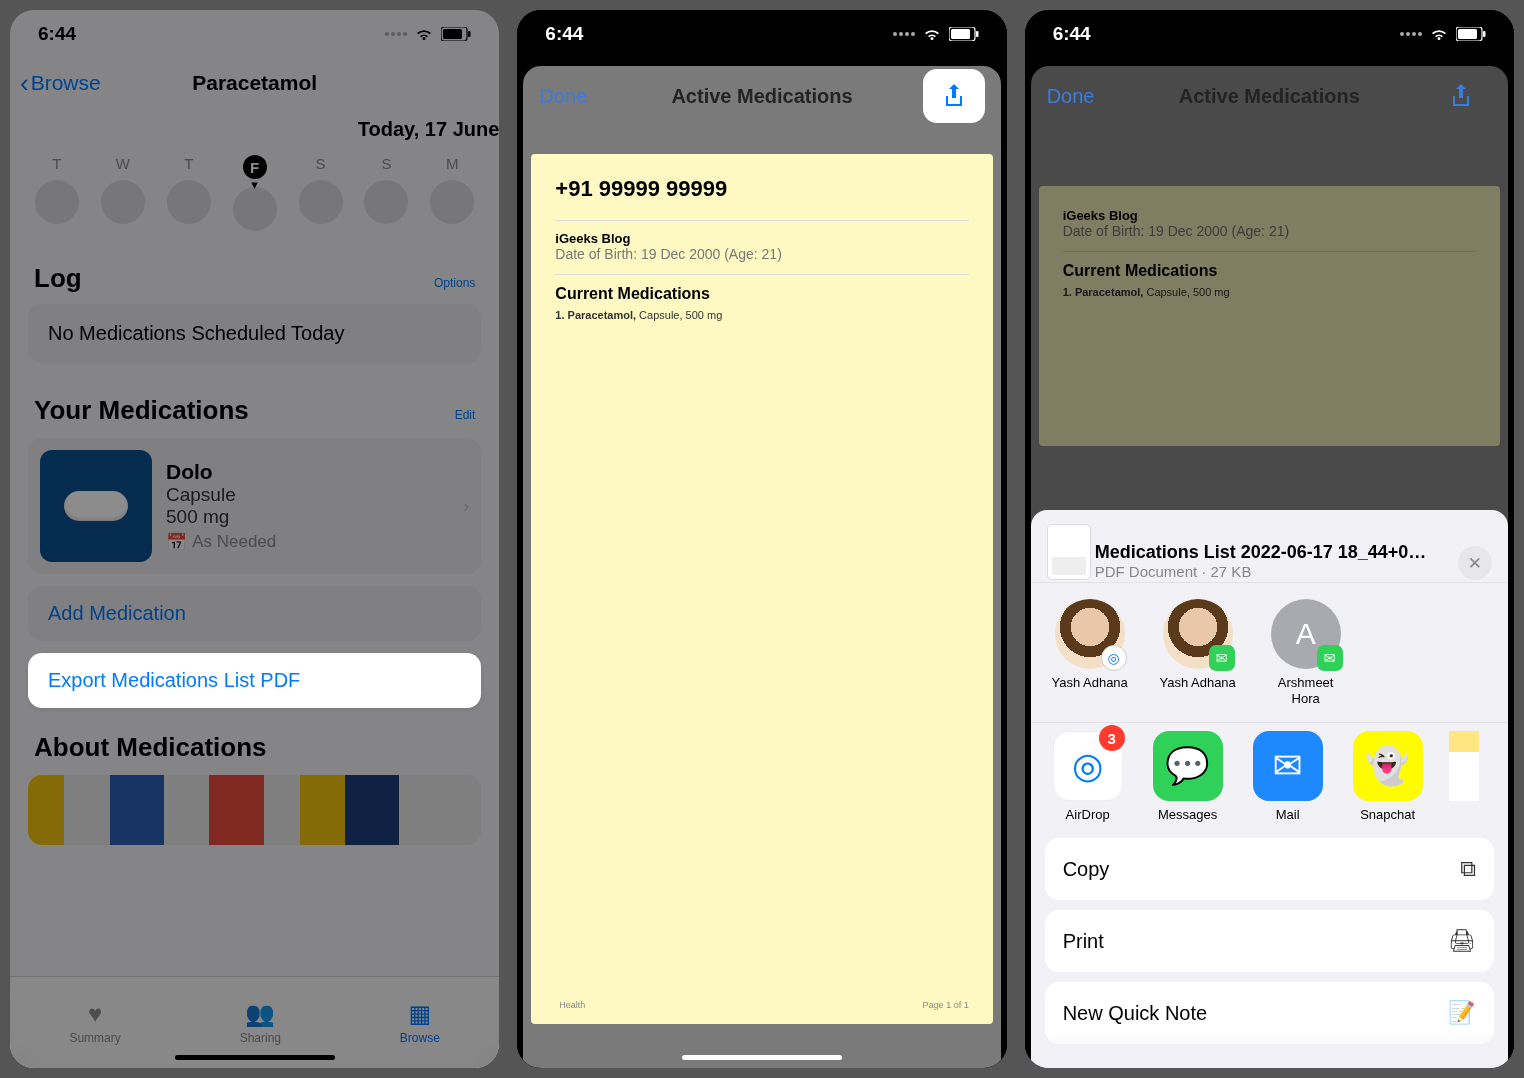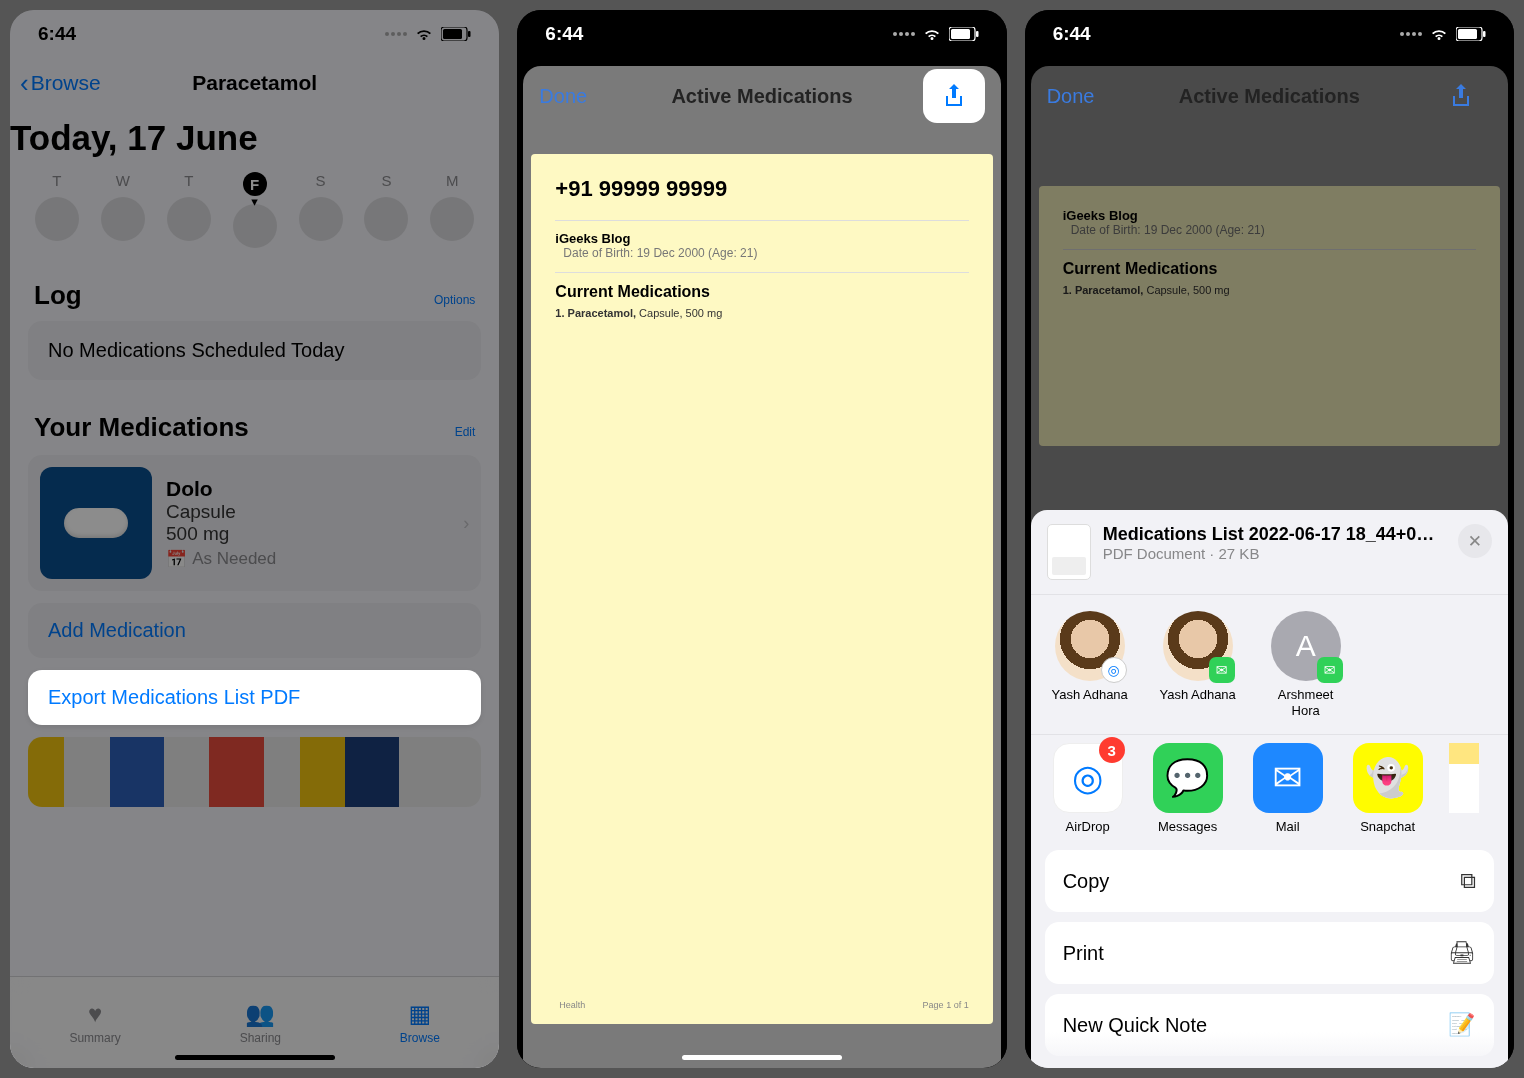--- a/index.html
+++ b/index.html
@@ -10,21 +10,21 @@
   .status-right { display: flex; align-items: center; gap: 7px; }
   .dots { display: flex; gap: 2px; }
   .dot { width: 4px; height: 4px; border-radius: 50%; background: #aaa; }
   .wifi, .battery { display: inline-flex; }
 
   
   .nav1 { height: 50px; display: flex; align-items: center; position: relative; padding: 0 10px; }
   .back { color: #007aff; font-size: 21px; display: flex; align-items: center; gap: 2px; }
   .back-chevron { font-size: 26px; line-height: 1; }
   .nav-title { position: absolute; left: 50%; transform: translateX(-50%); font-size: 21px; font-weight: 600; }
-  .datehead { text-align: left; font-size: 35px; font-weight: 700; margin-top: 10px; }
+  .datehead { text-align: right; font-size: 20px; font-weight: 700; margin-top: 10px; }
   .weekrow { display: flex; justify-content: space-around; padding: 0 14px; margin-top: 14px; }
   .daycol { display: flex; flex-direction: column; align-items: center; gap: 8px; width: 52px; }
   .dayletter { font-size: 15px; color: #8a8a8e; }
   .daycircle { width: 44px; height: 44px; border-radius: 50%; background: #d9d9dd; position: relative; }
   .daycol.active .dayletter { color: #fff; background: #000; border-radius: 50%; width: 24px; height: 24px; display: flex; align-items: center; justify-content: center; font-weight: 600; }
   .caret { position: absolute; left: 50%; top: -10px; transform: translateX(-50%); font-size: 13px; color: #000; }
   .section-head { display: flex; justify-content: space-between; align-items: baseline; padding: 0 24px; margin-top: 32px; }
   .section-title { font-size: 26px; font-weight: 700; }
   .section-link { color: #007aff; font-size: 12px; }
   .rowcard { background: #e9e9ee; border-radius: 14px; margin: 10px 18px 0; padding: 18px 20px; font-size: 20px; display: flex; justify-content: space-between; align-items: center; }
@@ -55,31 +55,31 @@
   .darkbg .statusbar { color: #fff; }
   .sheet2 { position: absolute; top: 56px; left: 6px; right: 6px; bottom: 0; background: #7a7a7a; border-radius: 18px 18px 0 0; }
   .sheethead { height: 60px; display: flex; align-items: center; justify-content: space-between; padding: 0 16px; }
   .done { color: #3a7be0; font-size: 20px; }
   .sheet-title { position: absolute; left: 50%; transform: translateX(-50%); font-size: 20px; font-weight: 600; color: #232323; }
   .sharebtn { width: 62px; height: 54px; background: #fff; border-radius: 14px; display: flex; align-items: center; justify-content: center; color: #007aff; font-size: 26px; }
   .pdfpage { background: #fef9c3; margin: 28px 8px 0; border-radius: 4px; padding: 22px 24px 10px; position: relative; height: 210px; }
   .pdf-phone { font-size: 22px; font-weight: 600; margin-bottom: 18px; }
   .pdf-hr { border-top: 1px solid #ddd; margin-bottom: 10px; }
   .pdf-name { font-size: 13px; font-weight: 700; }
-  .pdf-dob { font-size: 12px; color: #777; margin-bottom: 12px; margin-left: 8px; }
+  .pdf-dob { font-size: 14px; color: #777; margin-bottom: 12px; }
   .pdf-sec { font-size: 16px; font-weight: 700; margin-bottom: 6px; }
   .pdf-med { font-size: 11px; color: #333; }
   .pdfpage.full { height: 870px; }
   .pdffoot { position: absolute; bottom: 14px; left: 24px; right: 24px; display: flex; justify-content: space-between; font-size: 9px; color: #888; }
   .pdffoot-left { display: flex; align-items: center; gap: 4px; }
 
   
   .sheet3-dim { background: #4a4a4a; }
   .sharesheet { position: absolute; left: 6px; right: 6px; bottom: 0; top: 500px; background: #f2f2f6; border-radius: 16px 16px 0 0; padding: 14px 0 0; }
-  .fileinfo { display: flex; align-items: flex-start; padding: 0 16px 14px; gap: 12px; border-bottom: 1px solid #e2e2e6; }
+  .fileinfo { display: flex; align-items: flex-end; padding: 0 16px 2px; gap: 4px; border-bottom: 1px solid #e2e2e6; }
   .fileicon { width: 44px; height: 56px; background: #fff; border: 1px solid #ddd; border-radius: 5px; position: relative; }
   .fileicon::after { content:""; position:absolute; bottom:4px; left:4px; right:4px; height:18px; background:#eee; border-radius:2px; }
   .filename { font-size: 18px; font-weight: 600; }
   .filemeta { font-size: 15px; color: #878789; }
   .closex { width: 34px; height: 34px; background: #e7e7eb; border-radius: 50%; color: #888; display: flex; align-items: center; justify-content: center; font-size: 17px; }
   .contactrow { display: flex; gap: 26px; padding: 16px 18px; overflow: hidden; }
   .contact { display: flex; flex-direction: column; align-items: center; width: 82px; }
   .avatar { width: 70px; height: 70px; border-radius: 50%; position: relative; display: flex; align-items: center; justify-content: center; font-size: 30px; color: #fff; }
   .avatar.memoji { background: radial-gradient(circle at 50% 40%, #e8c8a8 0 35%, #5a3a1a 35% 55%, #f4e0c8 55% 100%); }
   .avatar.gray { background: #a9a9b0; }
@@ -197,20 +197,23 @@
         <div class="medfreq">
             <span>📅</span>
             <span>As Needed</span>
           </div>
       </div>
       <span class="medchev">›</span>
     </div>
     <div class="linkrow"><span>Add Medication</span></div>
     <div class="linkrow bright"><span>Export Medications List PDF</span></div>
 
+    <div class="section-head" style="margin-top:24px">
+      <span class="section-title">About Medications</span>
+    </div>
     <div class="about-img"></div>
 
     <div class="tabbar">
       <div class="tabitem">
           <span class="tabicon">♥</span>
           <span>Summary</span>
         </div>
       <div class="tabitem">
           <span class="tabicon">👥</span>
           <span>Sharing</span>

